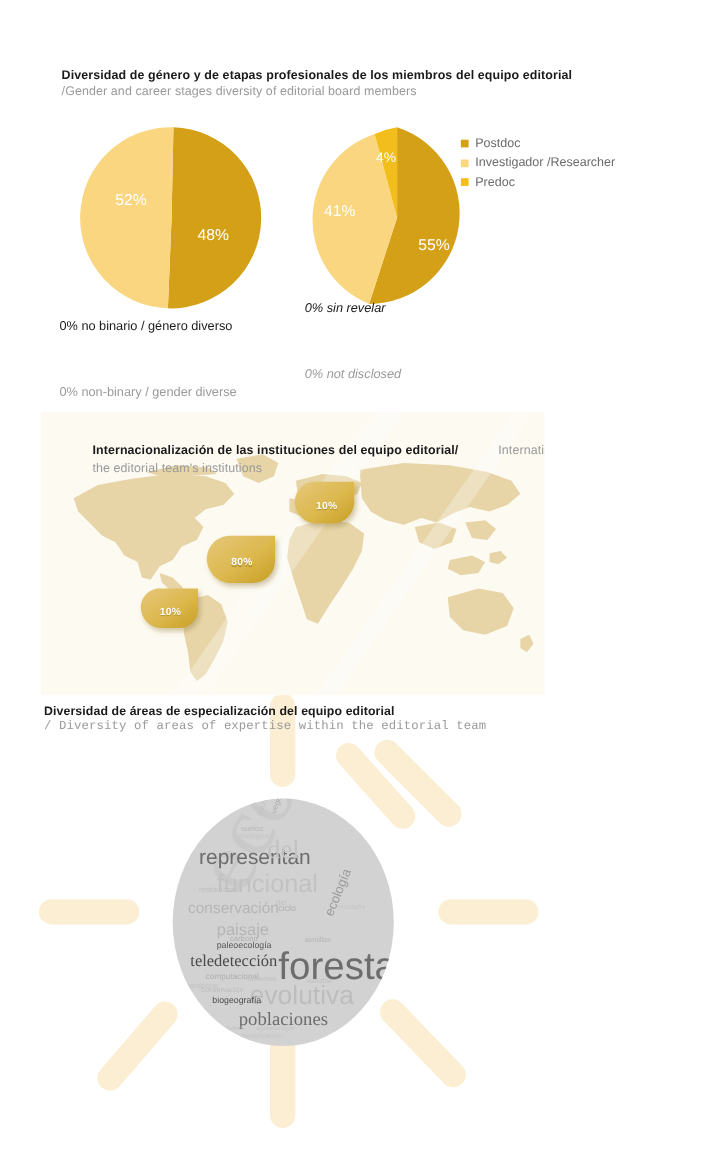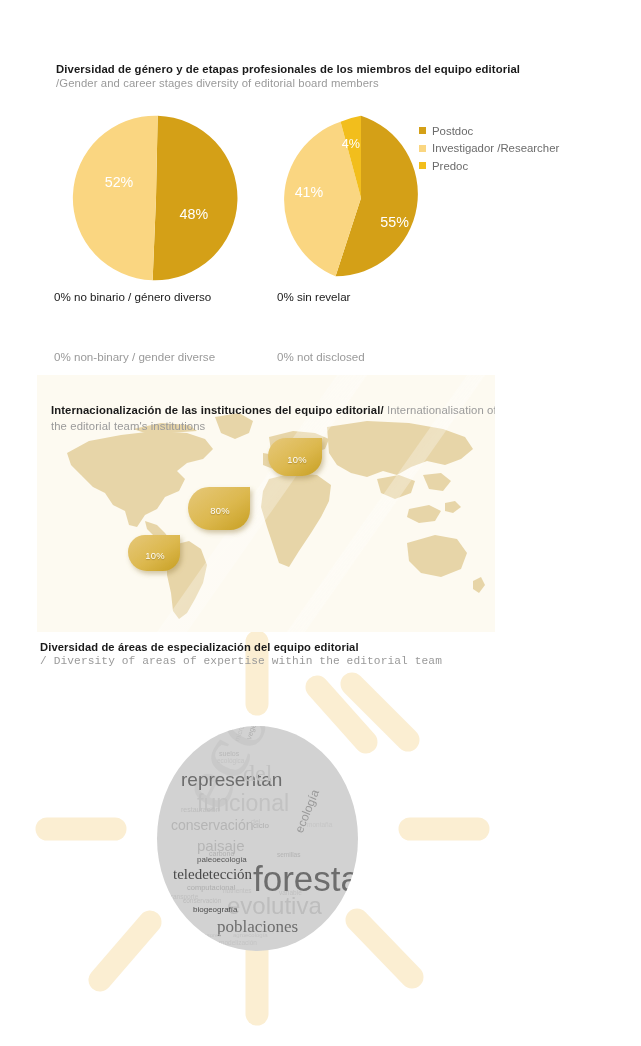--- a/index.html
+++ b/index.html
@@ -34,36 +34,36 @@
   #legend{position:absolute;left:419px;top:122px;}
   .lg-row{display:flex;align-items:center;height:17.5px;}
   .lg-sw{width:7px;height:7px;margin-right:6px;flex:none;}
   .lg-tx{font-size:11.4px;color:#6b6b6b;white-space:nowrap;}
 
   
   .cap{position:absolute;line-height:1.35;}
   .cap .l1{font-size:11.6px;color:#1a1a1a;white-space:nowrap;}
   .cap .l2{font-size:11.6px;color:#9a9a9a;white-space:nowrap;margin-top:44px;}
   #cap-gender{left:54px;top:289px;}
-  #cap-career{left:277px;top:289px;}
+  #cap-career{left:277px;top:273px;font-style:italic;}
 
   #note{position:absolute;left:56px;top:332px;line-height:1.4;}
   #note .n1{font-size:8.6px;font-weight:bold;color:#1a1a1a;white-space:nowrap;}
   #note .n2{font-size:8.6px;color:#9a9a9a;white-space:nowrap;}
 
   
   #sec-map{position:absolute;left:37px;top:375px;width:458px;height:257px;
            background:#fdfaf1;overflow:hidden;}
   #map-art{position:absolute;left:0;top:0;width:458px;height:257px;}
   #map-head{position:absolute;left:14px;top:24px;width:580px;z-index:4;}
-  #map-head .t-es,#map-head .t-en{font-size:11.3px;}
+  #map-head .t-es,#map-head .t-en{font-size:11.3px;margin-left:33px;}
 
   .marker{position:absolute;z-index:5;display:flex;align-items:center;justify-content:center;}
   .marker svg{position:absolute;left:0;top:0;overflow:visible;}
-  .marker span{position:relative;color:#ffffff;font-size:9.4px;font-weight:normal;
+  .marker span{position:relative;color:#ffffff;font-size:9.4px;font-weight:bold;
                text-shadow:0 1px 1px rgba(120,90,20,.45);letter-spacing:.2px;}
   #mk-eu{left:229px;top:61px;width:58px;height:42px;}
   #mk-eu span{transform:translate(2px,2px);}
   #mk-atl{left:149px;top:110px;width:66px;height:47px;}
   #mk-atl span{transform:translate(1px,2px);}
   #mk-sa{left:89px;top:158px;width:56px;height:40px;}
   #mk-sa span{transform:translate(1px,2px);}
 
   
   #sec-exp{position:absolute;left:0;top:632px;width:641px;height:414px;}

